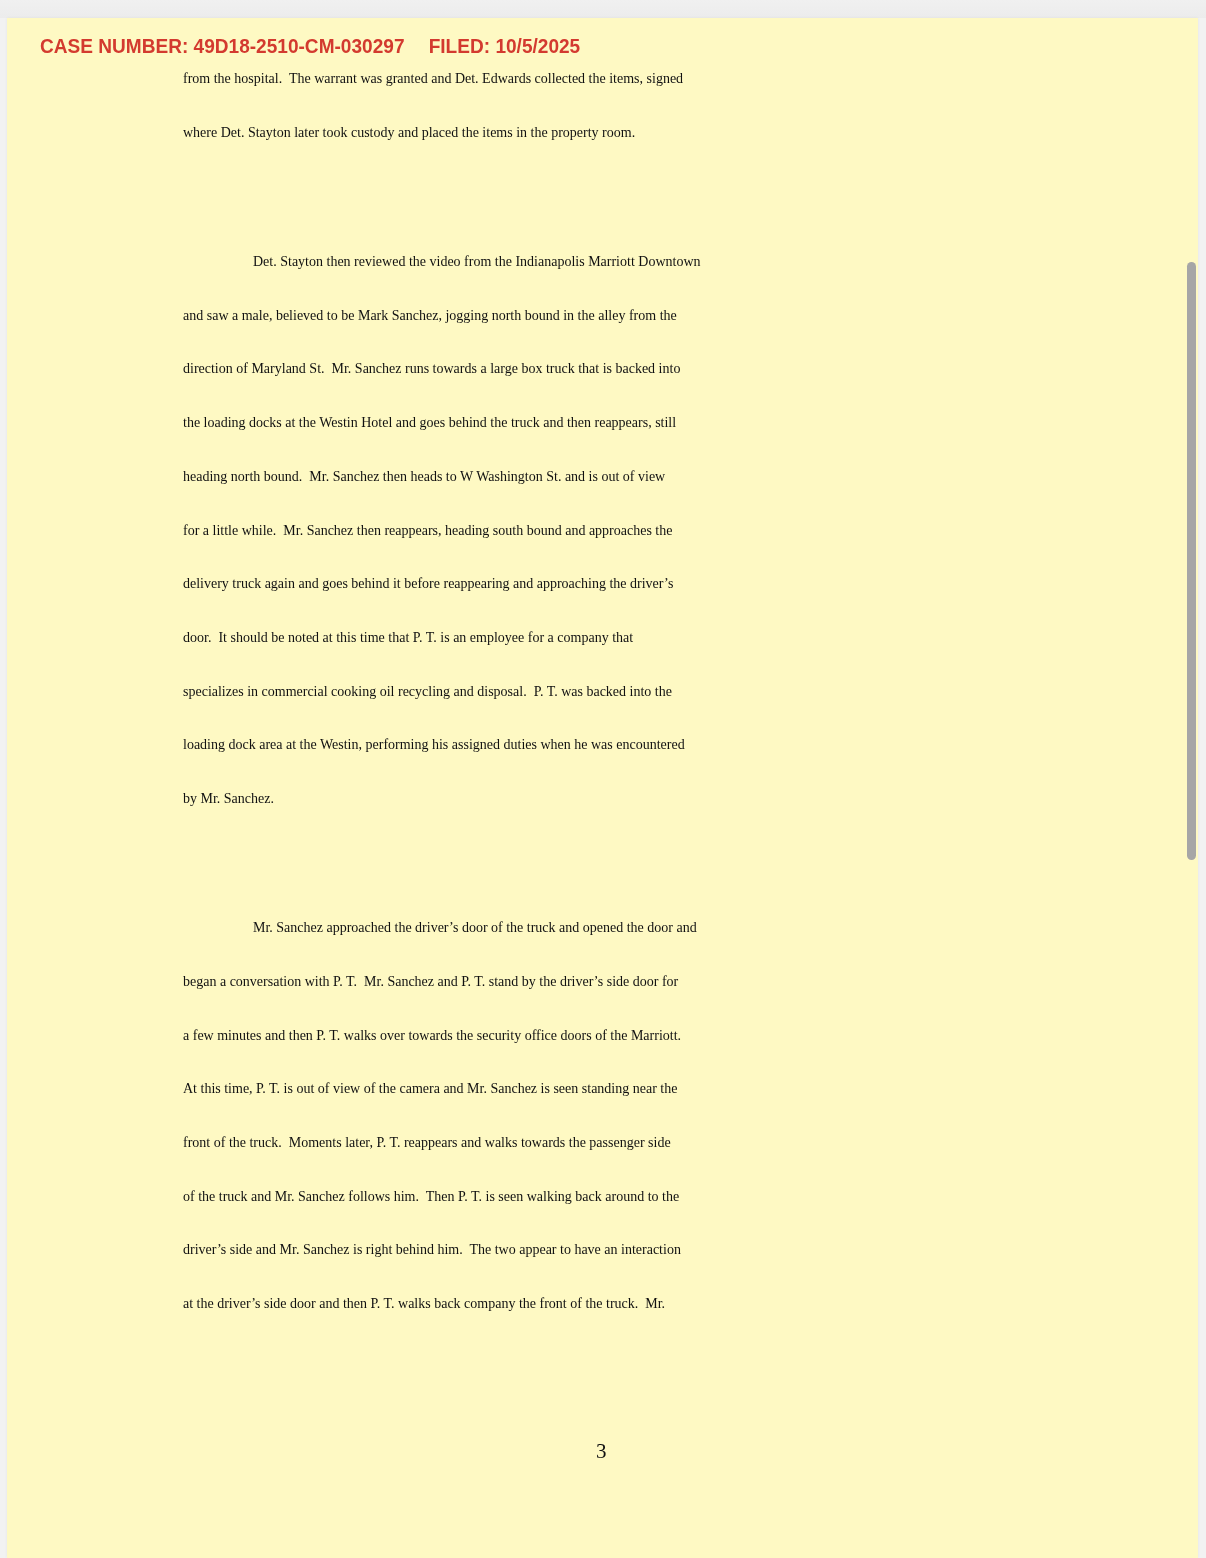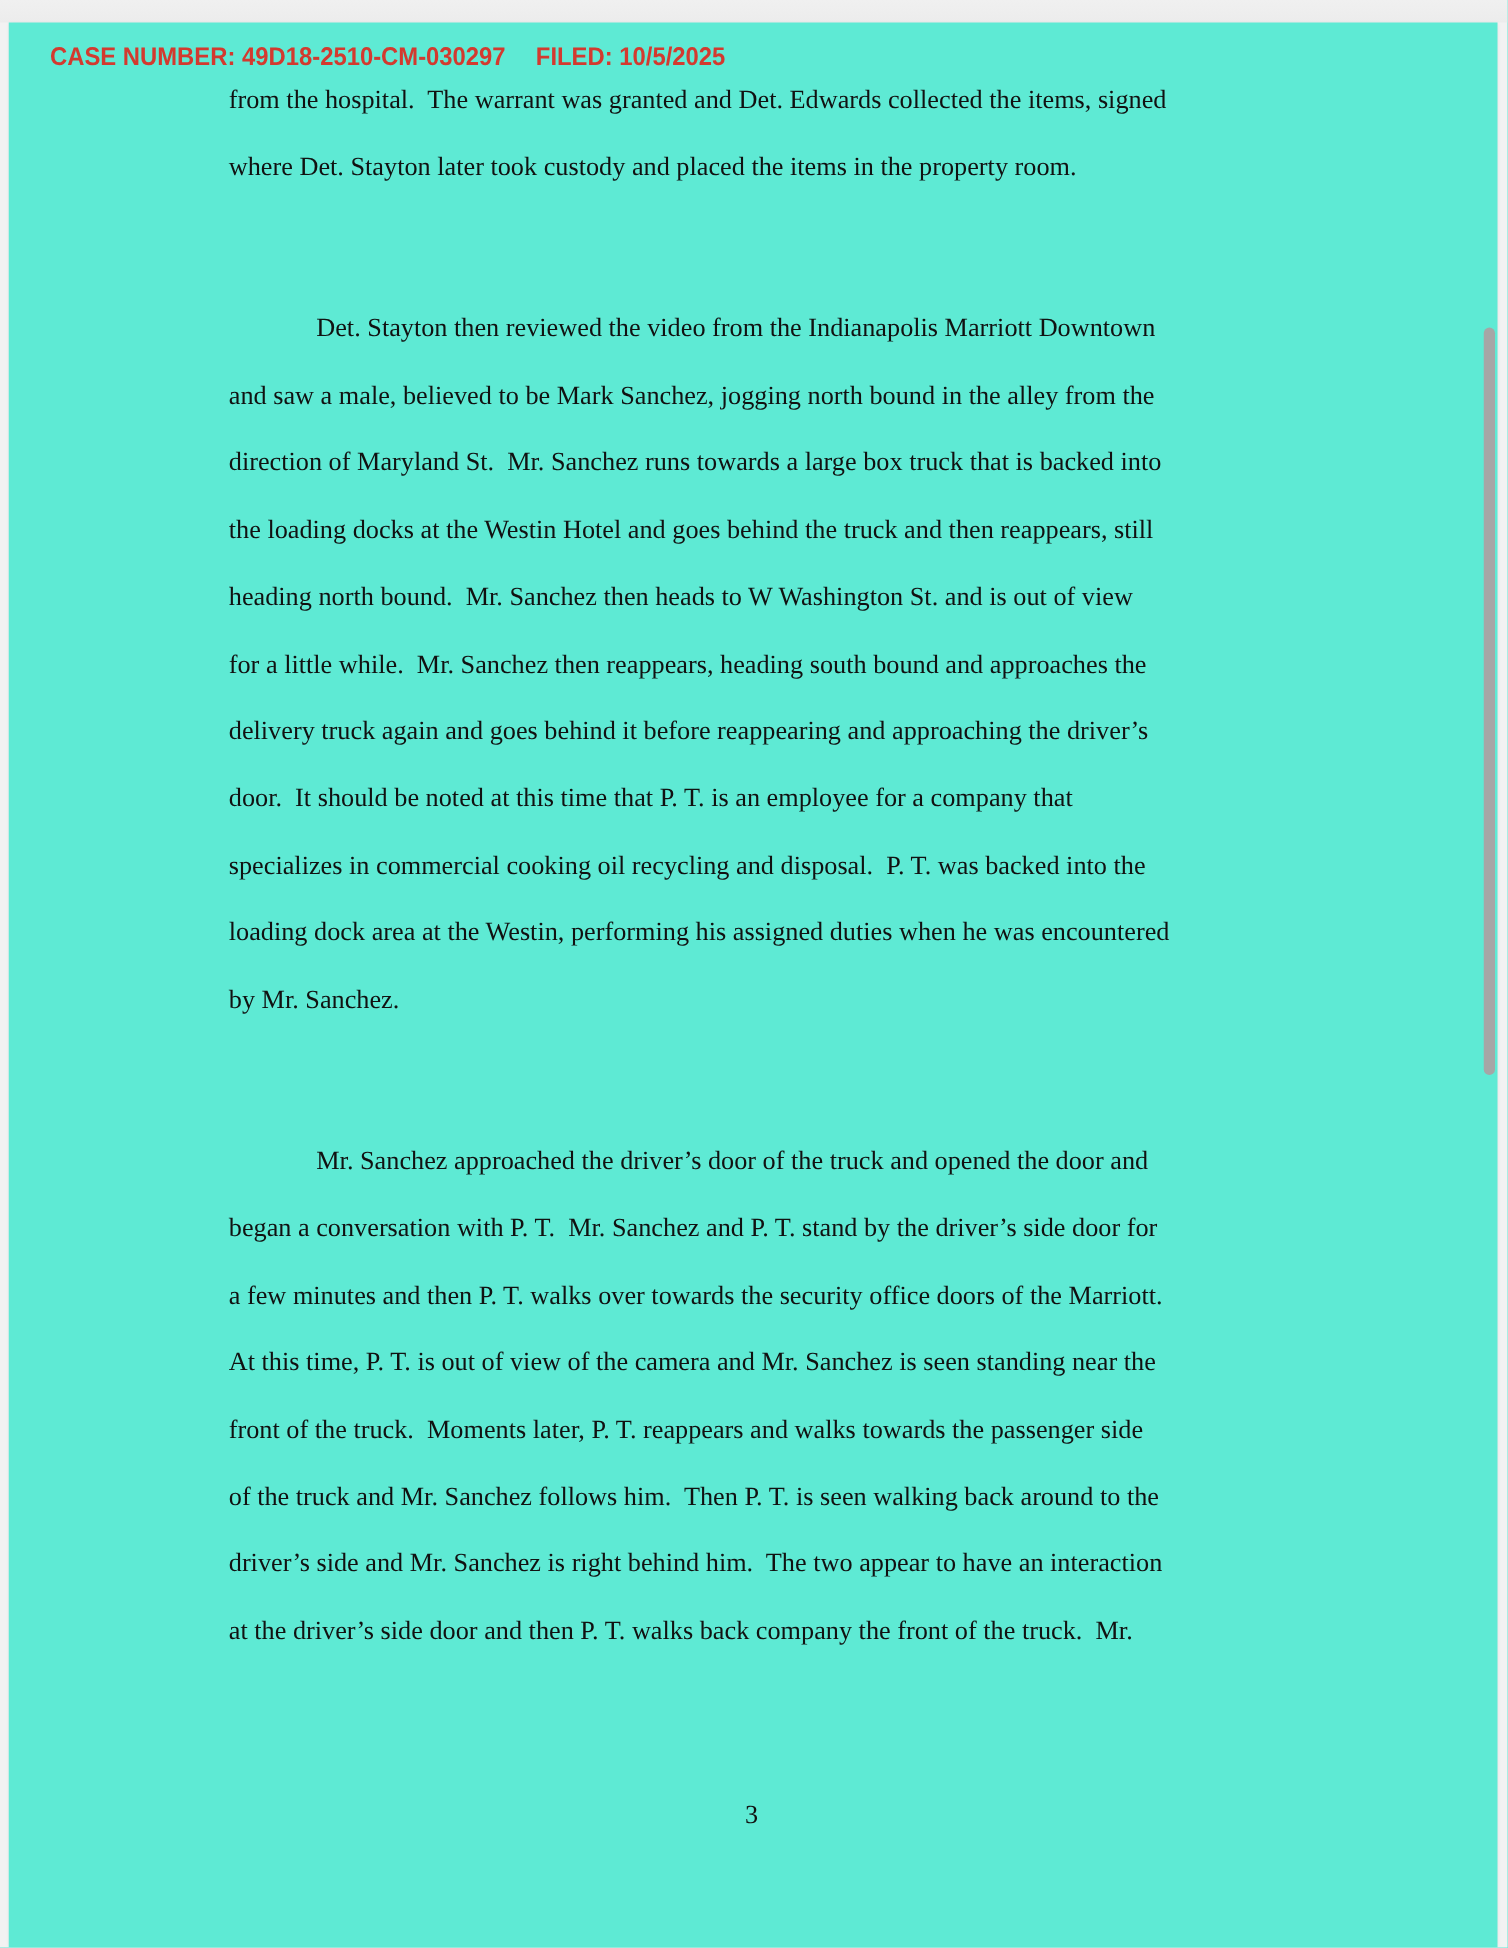--- a/index.html
+++ b/index.html
@@ -19,21 +19,21 @@
       left: 0; top: 0;
       width: 1206px; height: 18px;
       background: linear-gradient(#f0f0f0, #ececec);
     }
     .page {
       position: absolute;
       left: 7px;
       top: 18px;
       width: 1191px;
       height: 1540px;
-      background: #5eead4;
+      background: #fef9c3;
       box-shadow: 0 0 3px rgba(0,0,0,0.06);
     }
     .case-header {
       position: absolute;
       left: 33px;
       top: 16px;
       font-family: "Liberation Sans", "DejaVu Sans", sans-serif;
       font-weight: bold;
       font-size: 20.5px;
       color: #d33a2f;
@@ -44,21 +44,21 @@
     }
     .case-header .sep {
       display: inline-block;
       width: 26px;
     }
     .body-text {
       position: absolute;
       left: 176px;
       top: 47px;
       width: 860px;
-      font-size: 21px;
+      font-size: 14px;
       color: #111111;
     }
     .line {
       display: block;
       height: 53.7px;
       line-height: 28px;
       white-space: pre;
     }
     .line.indent {
       padding-left: 70px;

